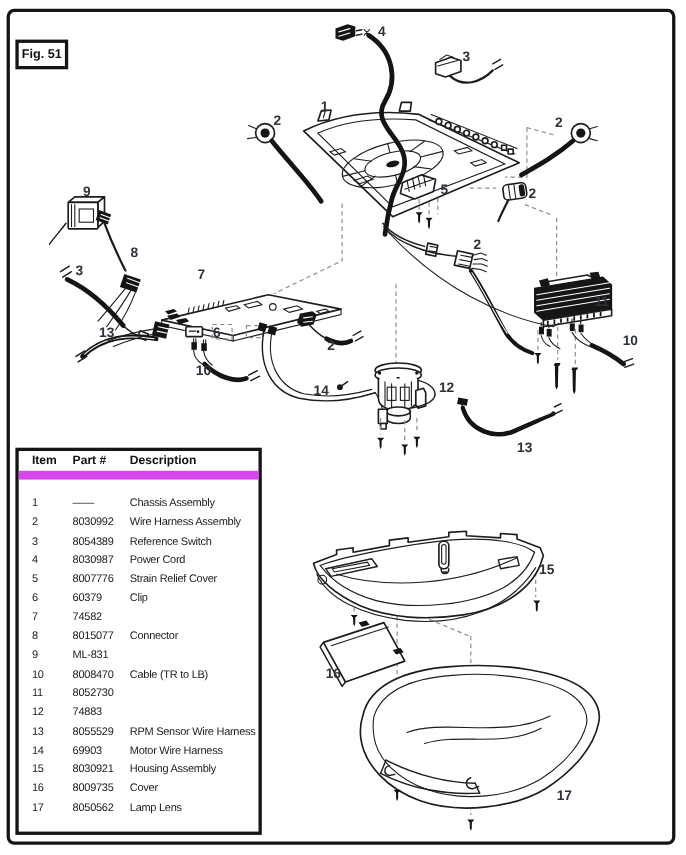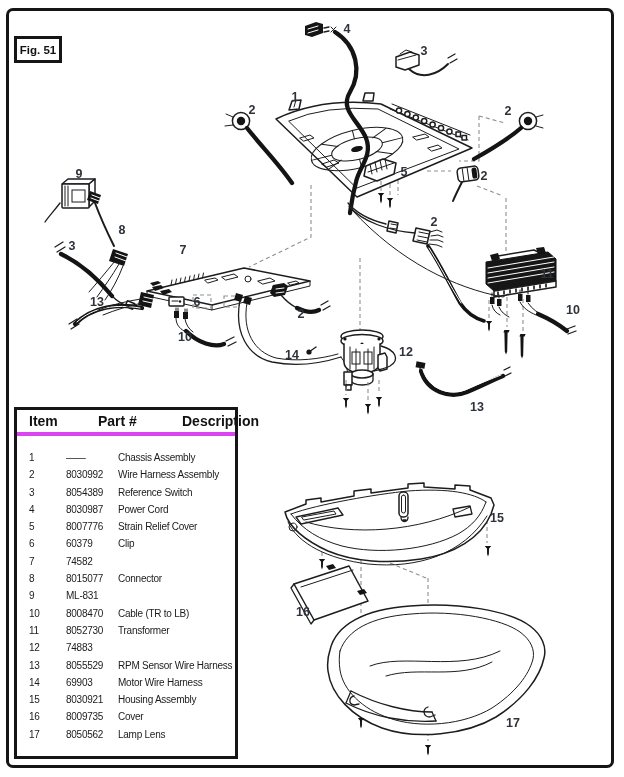--- a/index.html
+++ b/index.html
@@ -23,21 +23,21 @@
   .dk{fill:#141414;stroke:none;}
   .dash{fill:none;stroke:#8f8f8f;stroke-width:1.1;stroke-dasharray:4 3;}
   .wht{fill:none;stroke:#ffffff;stroke-width:1;stroke-linecap:round;}
   
   .callout{position:absolute;transform:translate(-50%,-50%);font-size:12.5px;font-weight:600;
            color:#2e333b;z-index:5;}
   
   .parts-table{position:absolute;left:14px;top:407px;width:224px;height:352px;
       border:3px solid #151515;background:#fff;box-sizing:border-box;z-index:4;}
   .pt-head{display:grid;grid-template-columns:37px 52px 1fr;padding:3px 0 3px 12px;
-      border-bottom:4px solid #d946ef;font-size:14px;font-weight:700;color:#111;gap:32px;}
+      border-bottom:8px solid #d946ef;font-size:11px;font-weight:700;color:#111;}
   .pt-body{padding:13px 0 0 12px;}
   .pt-row{display:grid;grid-template-columns:37px 52px 1fr;font-size:10px;
       letter-spacing:-0.25px;line-height:17.3px;color:#1b1b1b;white-space:nowrap;}
 </style>
 </head>
 <body>
 
 <div class="page">
   <div class="frame"></div>
   <div class="fig-label">
@@ -419,21 +419,20 @@
           <span>ML-831</span>
         </div>
         <div class="pt-row">
           <span>10</span>
           <span>8008470</span>
           <span>Cable (TR to LB)</span>
         </div>
         <div class="pt-row">
           <span>11</span>
           <span>8052730</span>
-          <span>Transformer</span>
         </div>
         <div class="pt-row">
           <span>12</span>
           <span>74883</span>
         </div>
         <div class="pt-row">
           <span>13</span>
           <span>8055529</span>
           <span>RPM Sensor Wire Harness</span>
         </div>

